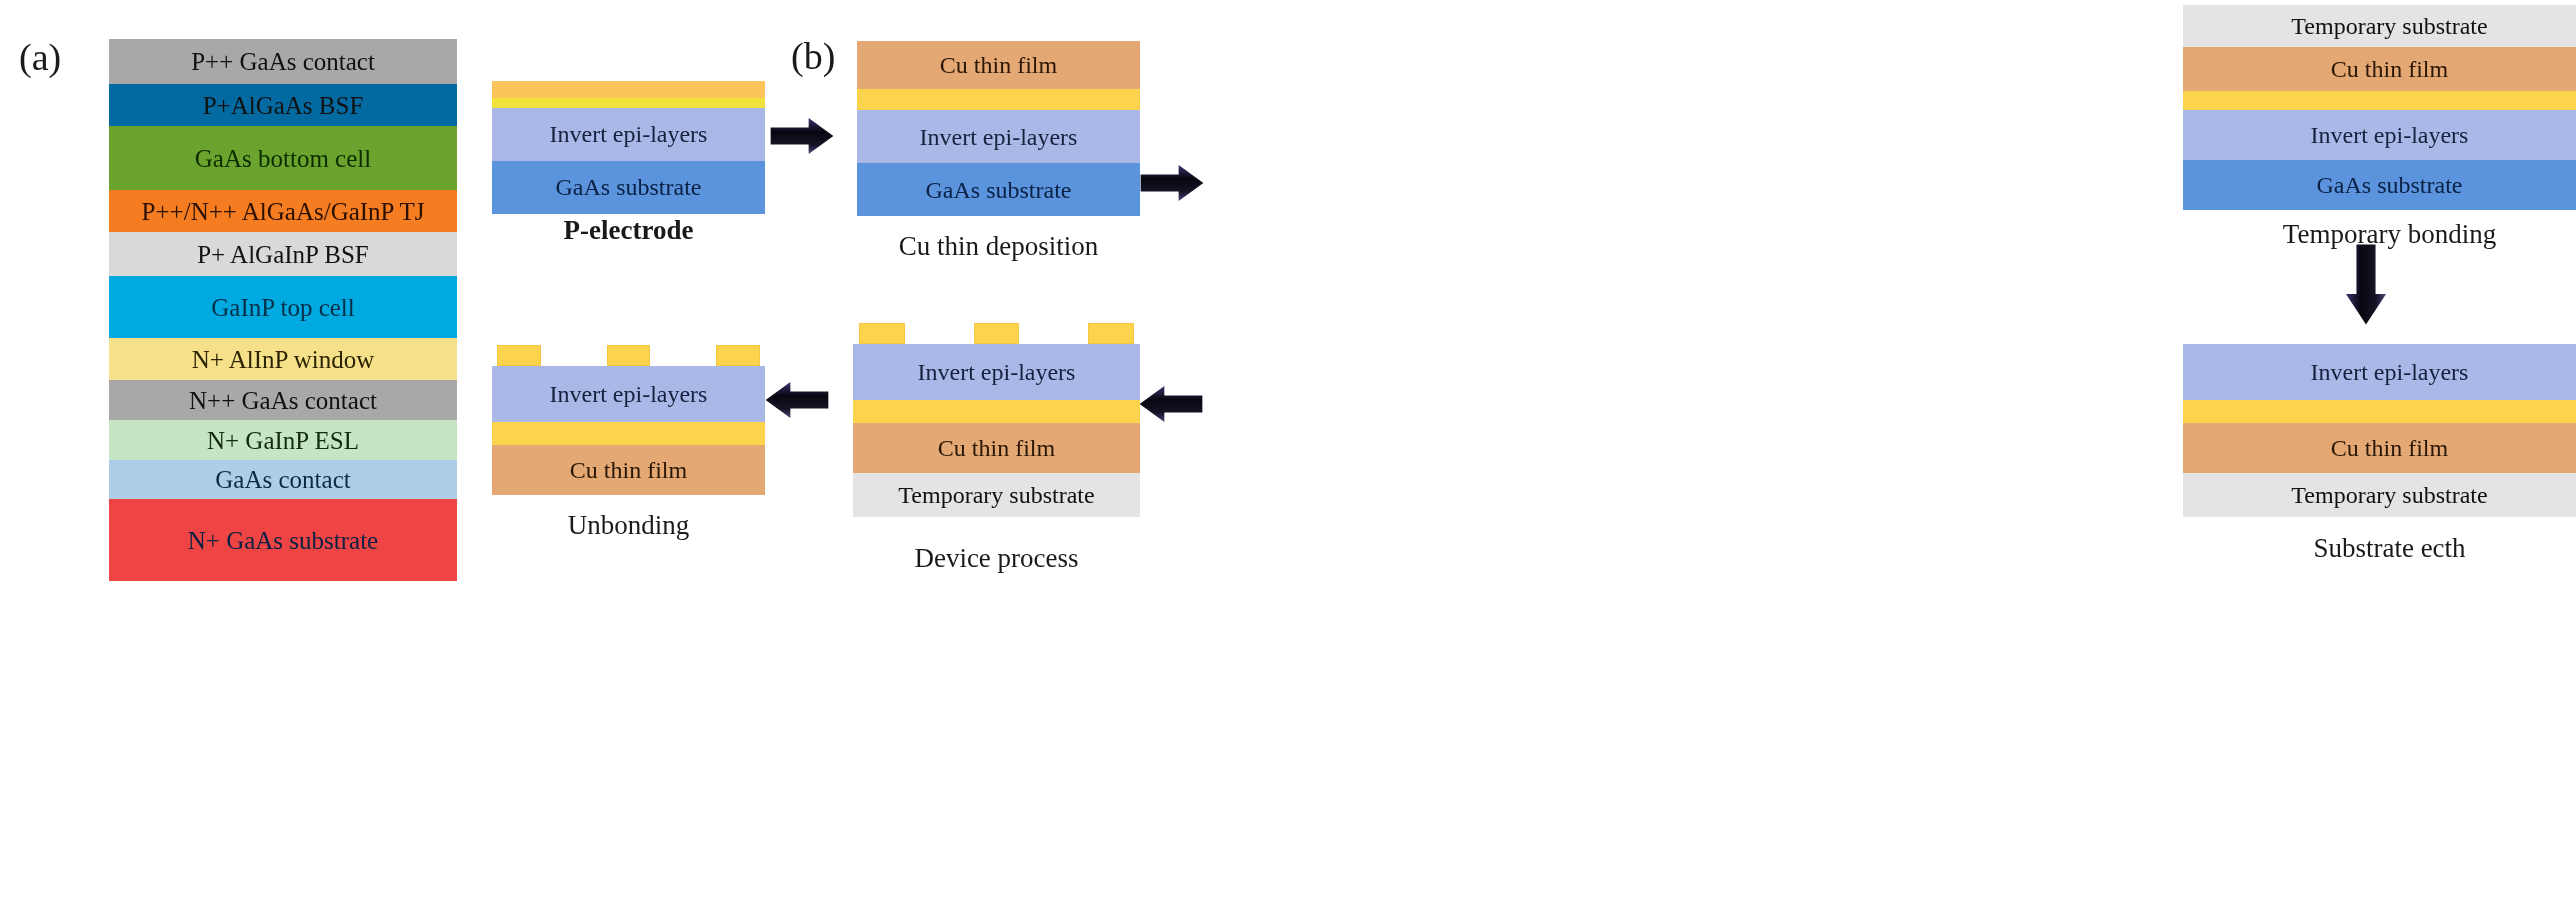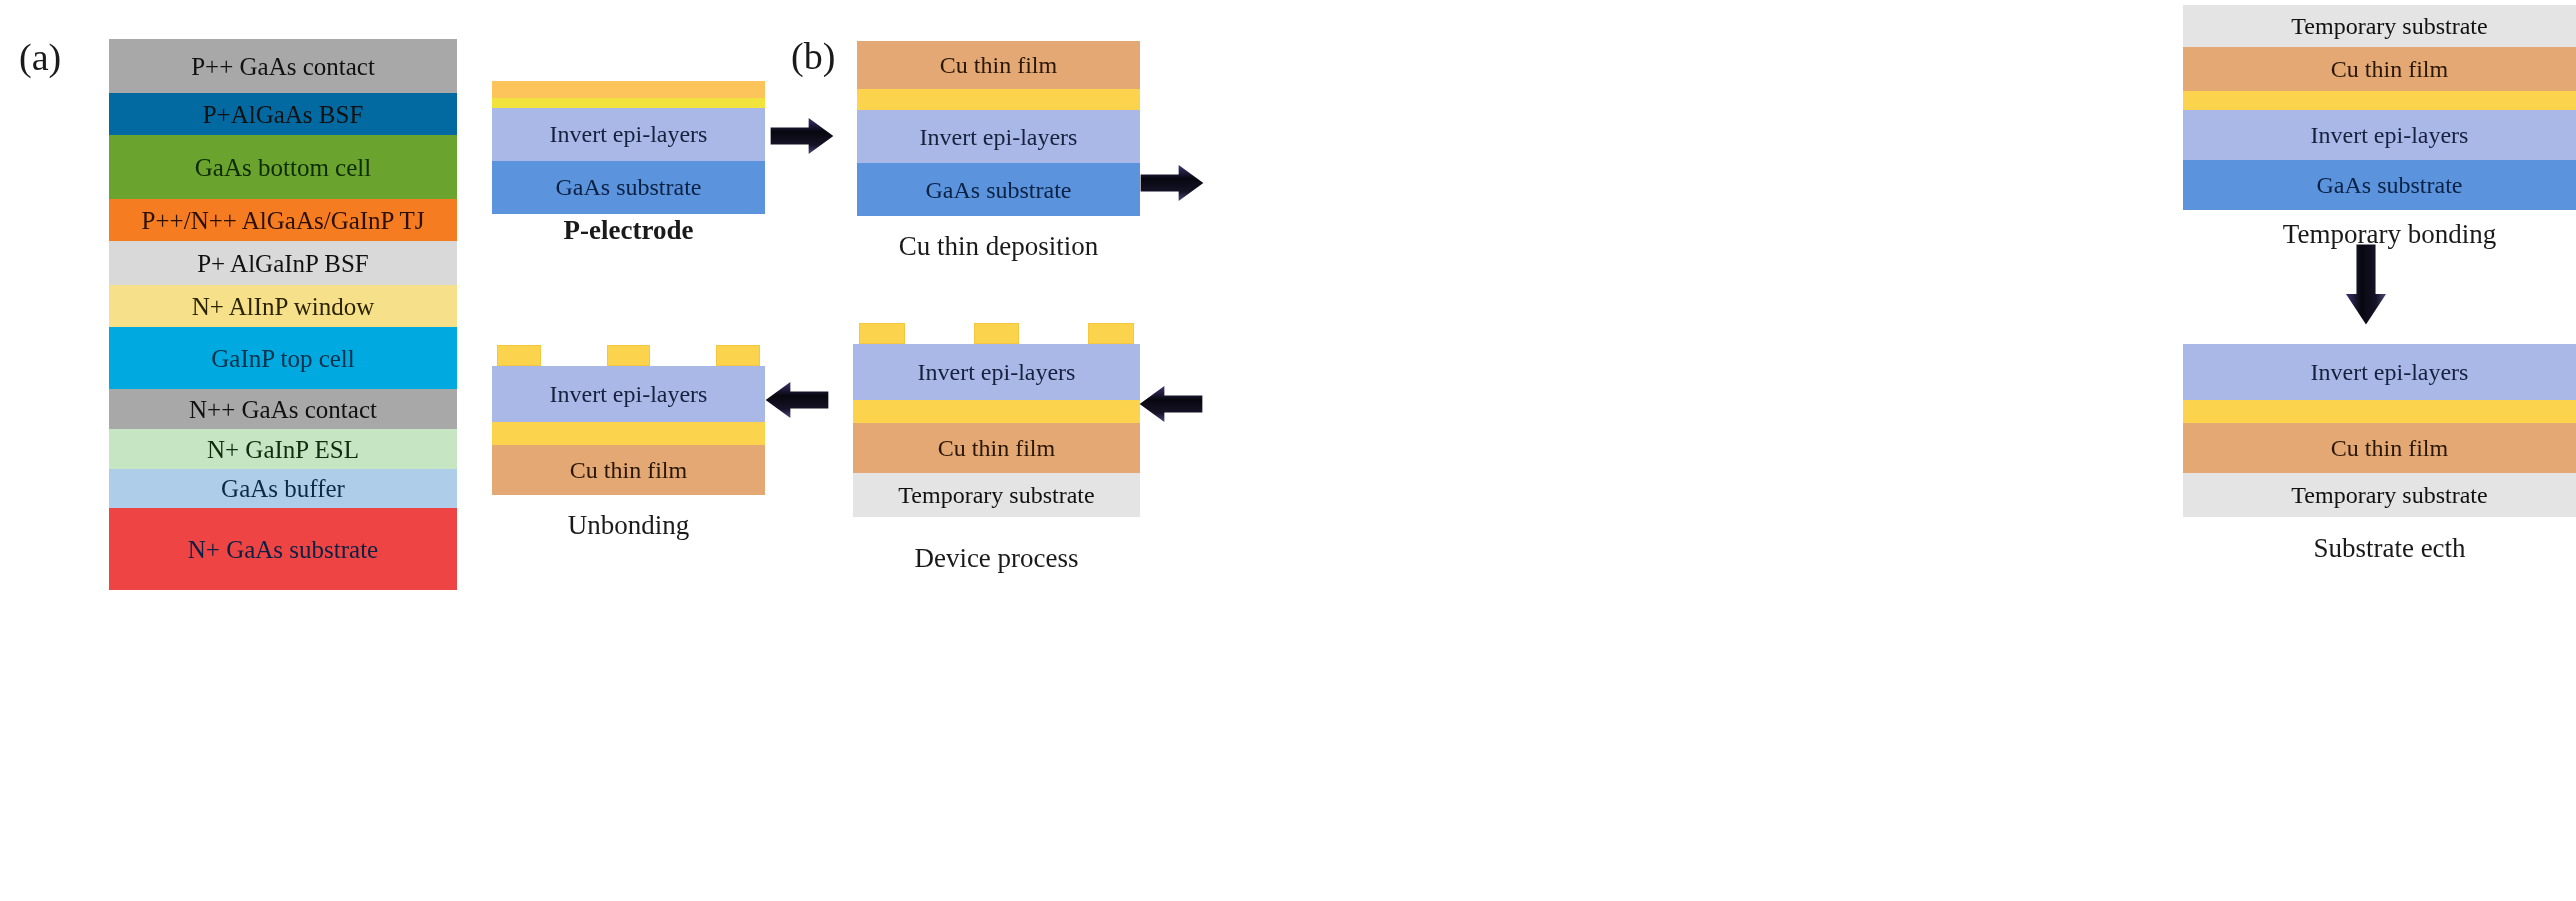--- a/index.html
+++ b/index.html
@@ -99,49 +99,49 @@
   
   .arrow-right, .arrow-down { position: absolute; }
   .arrow-right svg, .arrow-down svg { display: block; }
 </style>
 </head>
 <body>
 
 <div class="abs panel-letter" style="left:19px; top:38px;">(a)</div>
 
 <div class="abs" id="panel-a-stack">
-    <div class="stack-layer" style="height: 54px; background: rgb(168, 168, 168);">
+    <div class="stack-layer" style="height: 45px; background: rgb(168, 168, 168);">
       <span class="stack-layer-label" style="color: rgb(17, 17, 17);">P++ GaAs contact</span>
     </div>
     <div class="stack-layer" style="height: 42px; background: #0369a1;">
       <span class="stack-layer-label" style="color: rgb(17, 17, 17);">P+AlGaAs BSF</span>
     </div>
     <div class="stack-layer" style="height: 64px; background: rgb(106, 163, 45);">
       <span class="stack-layer-label" style="color: rgb(13, 43, 0);">GaAs bottom cell</span>
     </div>
     <div class="stack-layer" style="height: 42px; background: rgb(245, 124, 32);">
       <span class="stack-layer-label" style="color: rgb(43, 16, 0);">P++/N++ AlGaAs/GaInP TJ</span>
     </div>
     <div class="stack-layer" style="height: 44px; background: rgb(217, 217, 217);">
       <span class="stack-layer-label" style="color: rgb(17, 17, 17);">P+ AlGaInP BSF</span>
     </div>
+    <div class="stack-layer" style="height: 62px; background: rgb(0, 169, 224);">
+      <span class="stack-layer-label" style="color: rgb(6, 48, 74);">GaInP top cell</span>
+    </div>
     <div class="stack-layer" style="height: 42px; background: rgb(247, 224, 138);">
       <span class="stack-layer-label" style="color: rgb(43, 36, 0);">N+ AlInP window</span>
     </div>
-    <div class="stack-layer" style="height: 62px; background: rgb(0, 169, 224);">
-      <span class="stack-layer-label" style="color: rgb(6, 48, 74);">GaInP top cell</span>
-    </div>
     <div class="stack-layer" style="height: 40px; background: rgb(168, 168, 168);">
       <span class="stack-layer-label" style="color: rgb(17, 17, 17);">N++ GaAs contact</span>
     </div>
     <div class="stack-layer" style="height: 40px; background: rgb(198, 230, 195);">
       <span class="stack-layer-label" style="color: rgb(16, 43, 13);">N+ GaInP ESL</span>
     </div>
     <div class="stack-layer" style="height: 39px; background: rgb(174, 205, 232);">
-      <span class="stack-layer-label" style="color: rgb(13, 42, 68);">GaAs buffer</span>
+      <span class="stack-layer-label" style="color: rgb(13, 42, 68);">GaAs contact</span>
     </div>
     <div class="stack-layer" style="height: 82px; background: #ef4444;">
       <span class="stack-layer-label" style="color: rgb(10, 33, 68);">N+ GaAs substrate</span>
     </div>
   </div>
 
 <div class="abs panel-letter" style="left:791px; top:37px;">(b)</div>
 
 <div class="step" id="step-p-electrode" style="left:472px; top:81px; width:273px;">
   <div class="step-stack">

